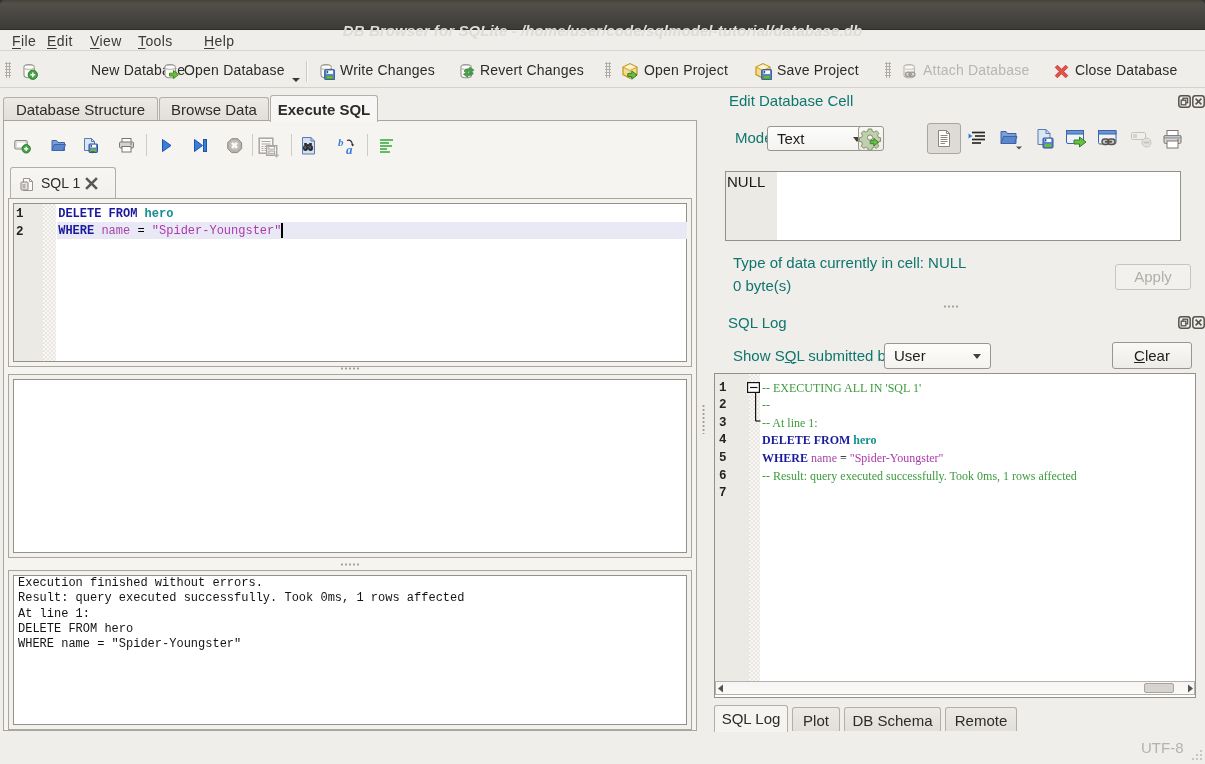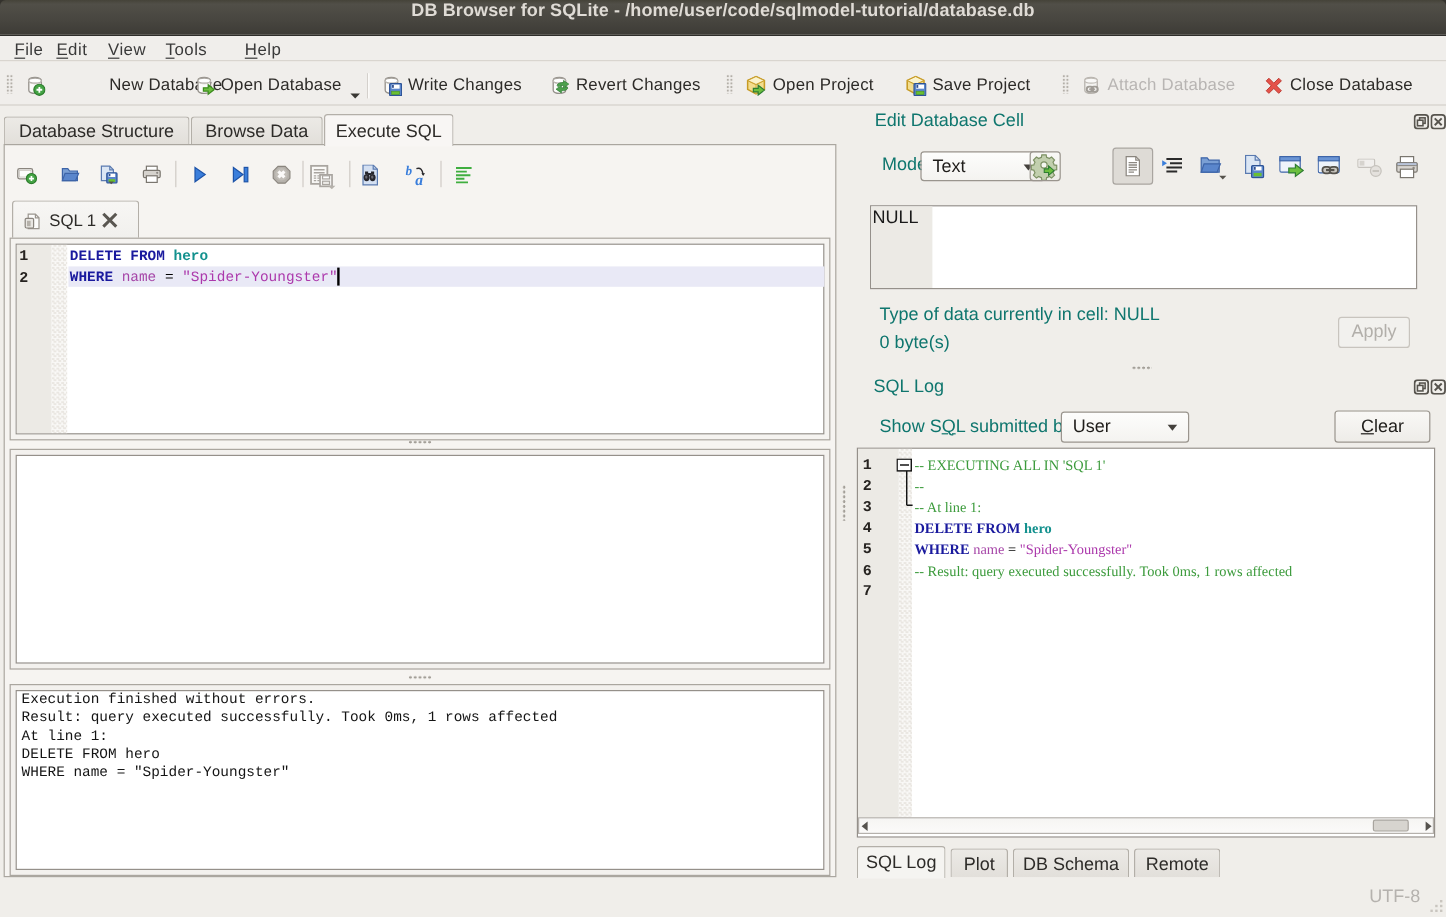--- a/index.html
+++ b/index.html
@@ -5,21 +5,21 @@
 * { margin:0; padding:0; box-sizing:border-box; }
 html,body { width:1205px; height:764px; overflow:hidden; }
 body { font-family:"Liberation Sans", sans-serif; background:#f0eeea; position:relative; }
 .abs { position:absolute; }
 
 #titlebar { left:0; top:0; width:1205px; height:30px;
   background:linear-gradient(#454339 0%,#514f48 12%,#47453f 60%,#3d3b36 100%);
   border-radius:5px 5px 0 0; border-bottom:1px solid #2e2d2a; z-index:2; }
 #cornerL,#cornerR { top:0; width:8px; height:8px; background:#34322d; z-index:1; }
 #cornerL { left:0; } #cornerR { left:1197px; }
-#title { width:100%; text-align:center; top:0; color:#dfdbd5; font-size:15px; font-weight:bold; letter-spacing:0.1px; }
+#title { width:100%; text-align:center; top:22px; color:#dfdbd5; font-size:15px; font-weight:bold; letter-spacing:0.1px;font-style:italic; }
 .winbtn { top:6.5px; width:17px; height:17px; border-radius:50%; }
 .winbtn svg { position:absolute; left:0; top:0; }
 #btnmin { left:1143px; background:radial-gradient(circle at 50% 35%,#84807a,#636058 70%); border:1px solid #35332f;}
 #btnmax { left:1162px; background:radial-gradient(circle at 50% 35%,#84807a,#636058 70%); border:1px solid #35332f;}
 #btnclose { left:1182px; background:radial-gradient(circle at 50% 35%,#f8774a,#e8542a 75%); border:1px solid #7a3c1d; }
 
 #menubar { left:0; top:30px; width:1205px; height:21px; background:#f0eeeb; border-bottom:1px solid #d9d5cf; }
 .menuitem { top:33px; font-size:14px; color:#3a3a3a; letter-spacing:0.4px; }
 .menuitem u { text-decoration-thickness:1px; text-underline-offset:2px; }
 
@@ -172,21 +172,21 @@
       <rect x="6.6" y="10.7" width="5" height="1.2" fill="#a09c96"></rect>
     </svg></div>
 <div class="abs tbtxt dis" style="left:923px;">Attach Database</div>
 <div class="abs tbicon" style="left:1053px;" id="ic-closedb"><svg width="17" height="17" viewBox="0 0 17 17">
       <path d="M2.2 4.4 L4.4 2.2 L8.5 6.3 L12.6 2.2 L14.8 4.4 L10.7 8.5 L14.8 12.6 L12.6 14.8 L8.5 10.7 L4.4 14.8 L2.2 12.6 L6.3 8.5 Z" fill="#e5524a" stroke="#bc372e" stroke-width="0.8"></path>
     </svg></div>
 <div class="abs tbtxt" style="left:1075px;">Close Database</div>
 
 <div class="abs mtab" style="left:3px; width:155px;"><span>Database Structure</span></div>
 <div class="abs mtab" style="left:159px; width:110px;"><span>Browse Data</span></div>
-<div class="abs mtab" id="tabexec" style="left:270px; width:108px;"><span style="top:4.5px;">Execute SQL</span></div>
+<div class="abs mtab" id="tabexec" style="left:270px; width:108px;"><span style="top:4.5px;font-weight:bold;">Execute SQL</span></div>
 
 <div class="abs" id="pane"></div>
 
 <div class="abs tbicon sqlic" style="left:14px;" id="sic-new"><svg width="17" height="17" viewBox="0 0 17 17">
       <rect x="0.8" y="3.5" width="12.4" height="8.5" rx="1.5" fill="#f5f4f2" stroke="#8a857e" stroke-width="1.1"></rect>
       <rect x="2.2" y="5" width="9.6" height="5.5" fill="#fdfdfc" stroke="#c5c1bb" stroke-width="0.6"></rect>
       <circle cx="12.2" cy="11.8" r="4.2" fill="#44a344" stroke="#2c7d2c"></circle>
       <path d="M12.2 9.7 V13.9 M10.1 11.8 H14.3" stroke="#fff" stroke-width="1.4"></path>
     </svg></div>
 <div class="abs tbicon sqlic" style="left:50px;" id="sic-open"><svg width="17" height="17" viewBox="0 0 17 17">
@@ -390,21 +390,21 @@
     <rect x="5" y="12" width="11" height="7" fill="#fff" stroke="#7a766f"></rect>
     <rect x="2" y="6.5" width="17" height="2.5" rx="1.2" fill="#b9c4d8" stroke="#7a766f" stroke-width="0.7"></rect>
     <circle cx="16" cy="11" r="1" fill="#8a8680"></circle>
   </svg>
 
 <div class="abs" style="left:725px; top:171px; width:456px; height:70px; border:1px solid #95908a; background:#fff;"></div>
 <div class="abs" style="left:726px; top:172px; width:51px; height:68px; background:#eceae5;"></div>
 <div class="abs" style="left:727px; top:172.5px; font-size:15px; color:#1a1a1a;">NULL</div>
 <div class="abs docktitle" style="left:717px; top:253.5px;">Type of data currently in cell: NULL</div>
 <div class="abs docktitle" style="left:717px; top:276.5px;">0 byte(s)</div>
-<div class="abs btn dis" style="left:1115px; top:264px; width:60px; height:26px;"><span style="position:relative; top:3px;">Apply</span></div>
+<div class="abs btn dis" style="left:1115px; top:264px; width:76px; height:26px;"><span style="position:relative; top:3px;">Apply</span></div>
 
 <div class="abs sdots" style="left:943px; top:305px; width:17px;"></div>
 
 <div class="abs docktitle" style="left:712px; top:314px;">SQL Log</div>
 <div class="abs" id="dock2icons"></div>
 <div class="abs docktitle" style="left:717px; top:347px;">Show S<u style="text-decoration-thickness:1px;">Q</u>L submitted by</div>
 <div class="abs combo" style="left:884px; top:343px; width:107px; height:26px;">
     <span style="position:absolute; left:9px; top:3px;">User</span>
     <span class="carr" style="right:9px; top:10px;"></span>
   </div>

